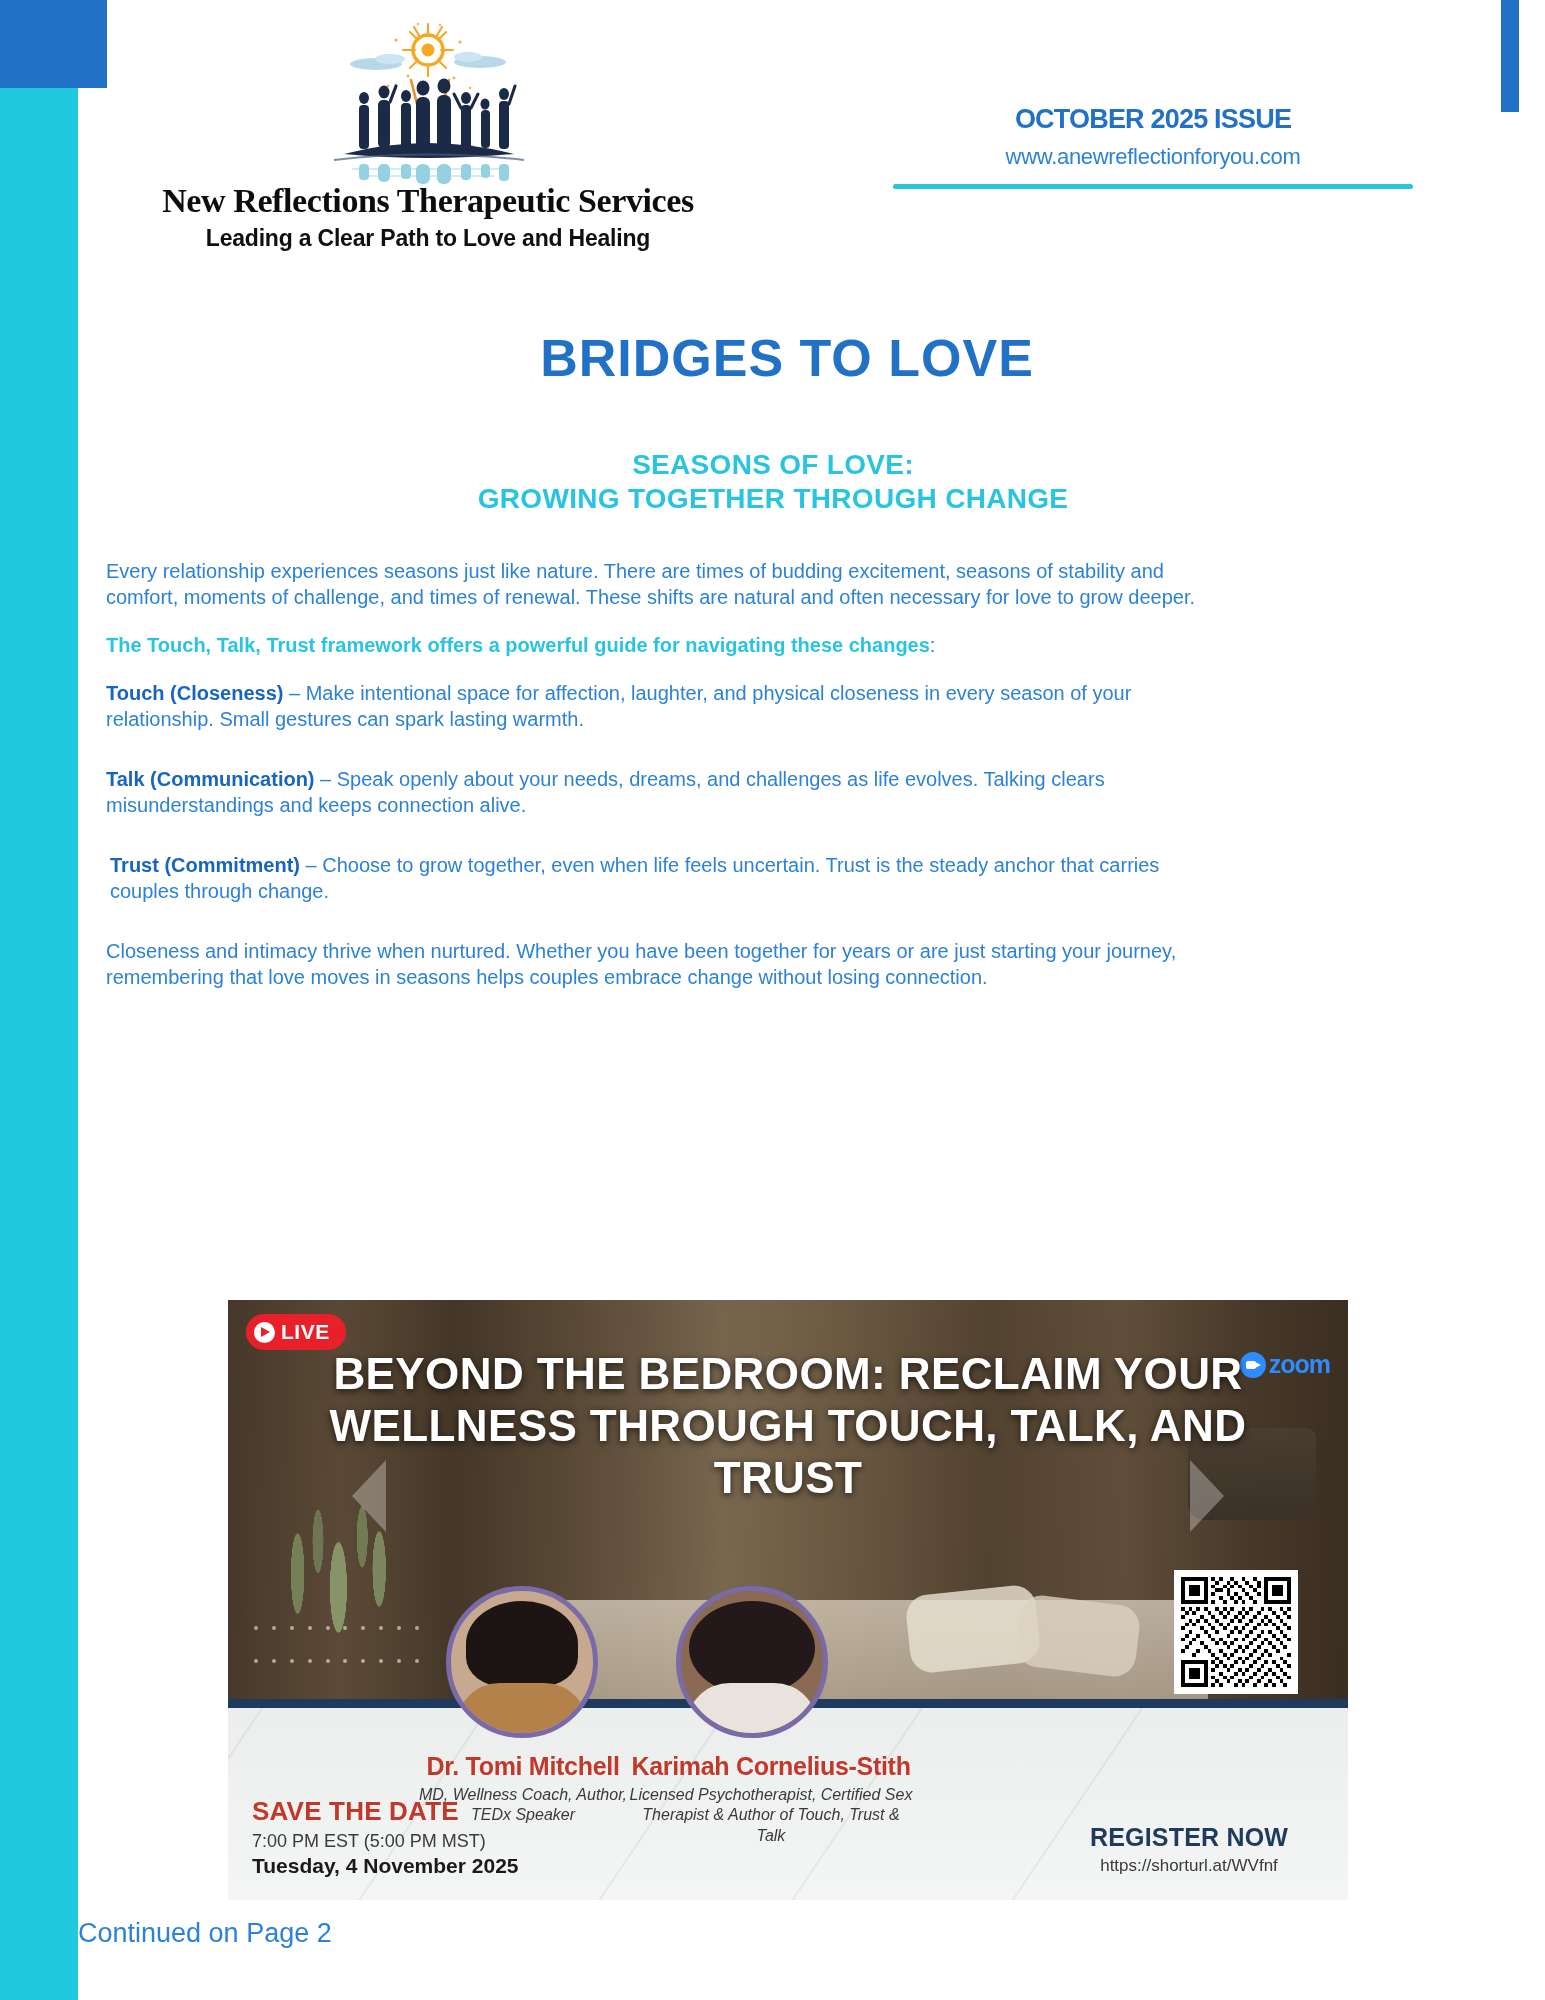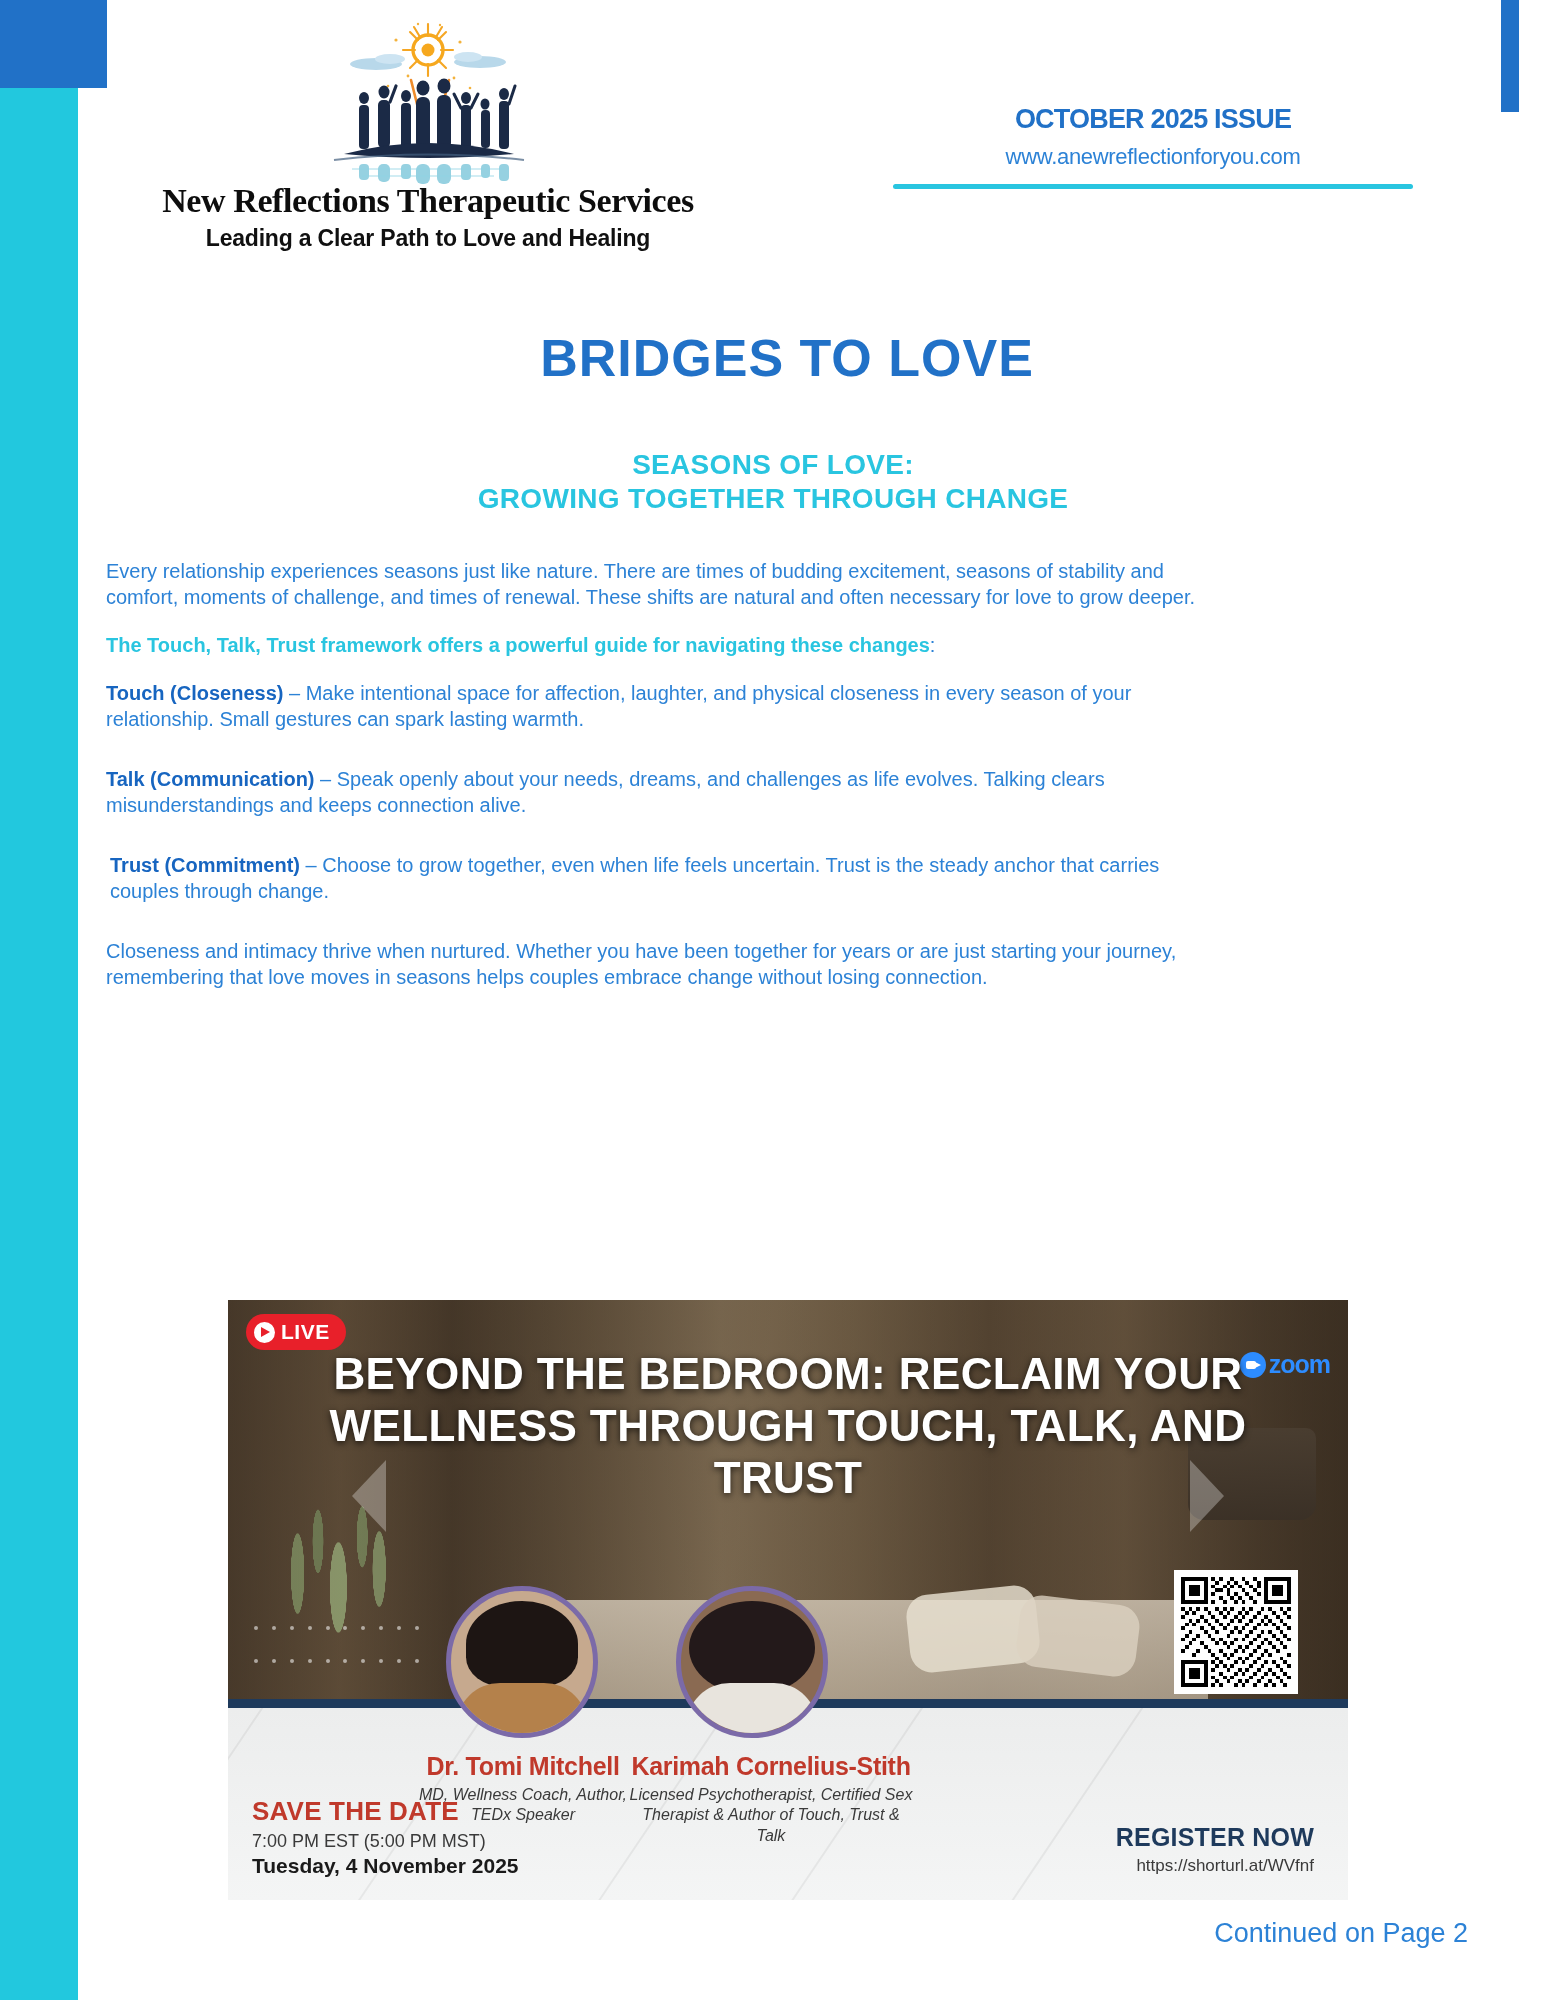--- a/index.html
+++ b/index.html
@@ -258,37 +258,37 @@
   .dots-grid {
     position:absolute; left:26px; top:-82px;
     width:170px; height:56px;
     display:grid; grid-template-columns:repeat(10,1fr); gap:9px;
   }
   .dots-grid i {
     width:4px; height:4px; border-radius:50%; background:rgba(255,255,255,.55);
   }
 
   .register-block {
-    position:absolute; right:34px; bottom:24px; text-align:right; width:250px;
+    position:absolute; right:34px; bottom:24px; text-align:center; width:250px;
   }
   .register-title {
     font-size:25px; font-weight:700; color:#1e3a5c; letter-spacing:0.2px;
   }
   .register-url { font-size:17px; color:#3a3a3a; margin-top:4px; }
 
   .qr {
     position:absolute; right:50px; top:-138px;
     width:124px; height:124px; background:#fff; padding:7px;
   }
   .qr svg { display:block; }
 
   
   .footer-note {
     position:absolute; left:78px; top:1918px; width:1390px;
-    text-align:right; font-size:27px; color:#2c82d6;
+    text-align:left; font-size:27px; color:#2c82d6;
   }
 </style>
 </head>
 <body>
 
 <div class="corner-blue-square"></div>
 <div class="corner-cyan-bar"></div>
 <div class="corner-topright-bar"></div>
 
 <div class="header">

